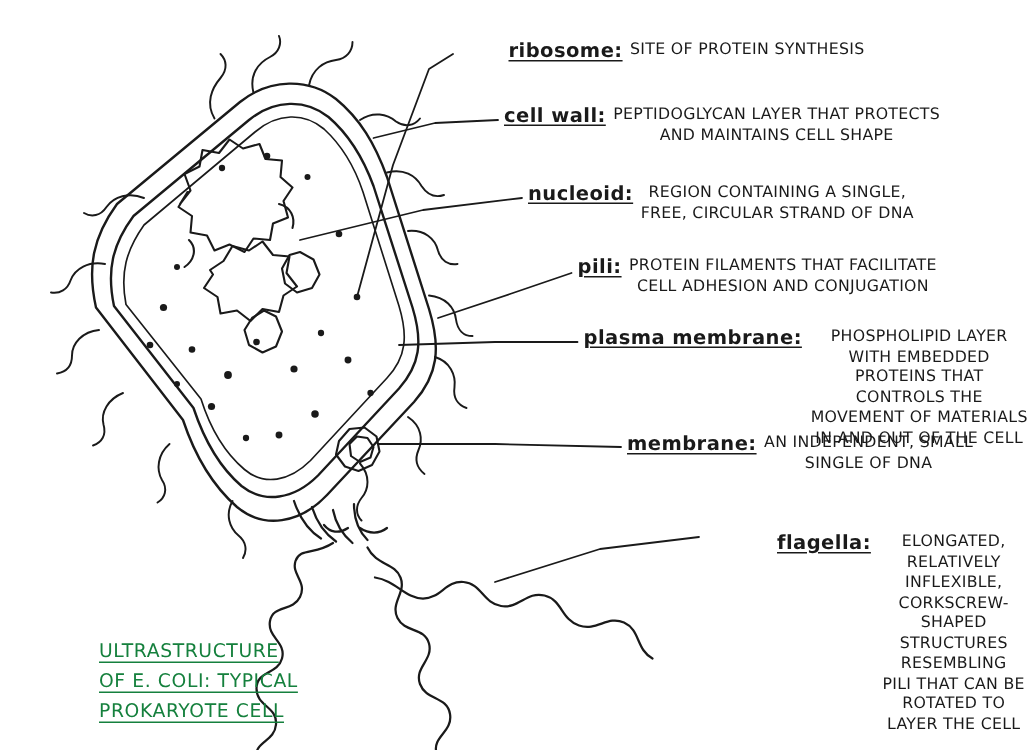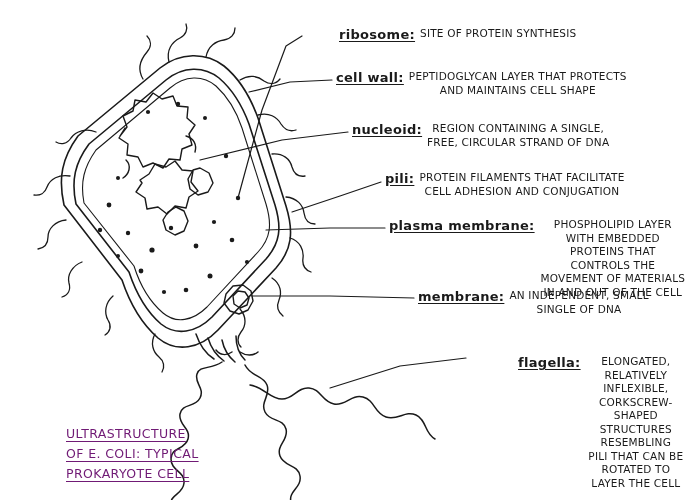--- a/index.html
+++ b/index.html
@@ -49,21 +49,21 @@
     gap: 5px;
   }
   .title-block {
     position: absolute;
     left: 66px;
     top: 424px;
     font-family: "DejaVu Sans", sans-serif;
     font-size: 12.5px;
     letter-spacing: 0.4px;
     line-height: 20px;
-    color: #701a75;
+    color: #15803d;
     white-space: pre-line;
     text-decoration: underline;
     text-underline-offset: 3px;
   }
   
   #lbl-ribosome { left: 305px; top: 27px; margin-left: 34px; }
   #lbl-cellwall { left: 336px; top: 70px; }
   #lbl-nucleoid { left: 352px; top: 122px; }
   #lbl-pili     { left: 385px; top: 171px; }
   #lbl-plasmamembrane { left: 389px; top: 218px; }

